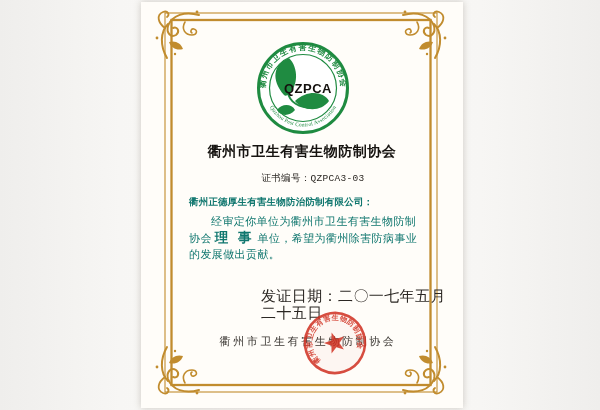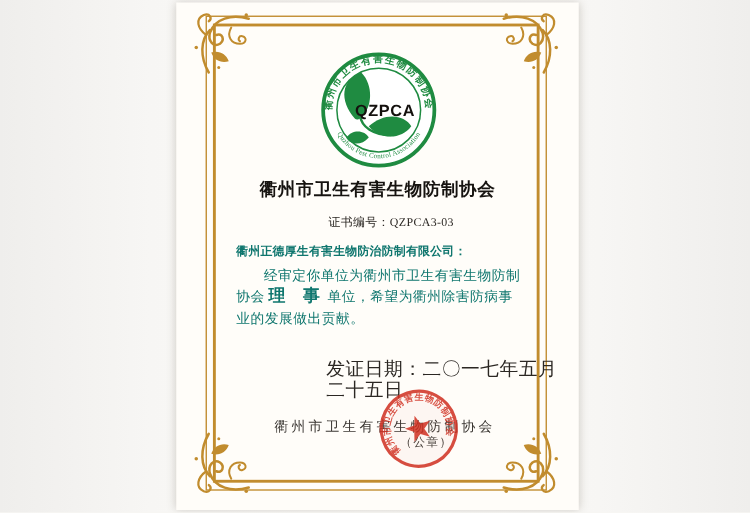--- a/index.html
+++ b/index.html
@@ -16,28 +16,28 @@
     box-shadow:0 0 7px rgba(90,80,60,.28);
   }
   svg.layer{position:absolute;left:0;top:0;width:322px;height:406px;pointer-events:none;}
   .abs{position:absolute;}
   .title{
     left:0;top:141px;width:322px;text-align:center;
     font-size:14px;font-weight:bold;color:#161310;letter-spacing:.5px;
   }
   .certno{
     left:0;top:170px;width:344px;text-align:center;
-    font-size:9.5px;color:#2b2723;letter-spacing:.3px;
+    font-size:9.5px;color:#2b2723;letter-spacing:.3px;font-family:Liberation Mono, monospace;
   }
   .body-block{
     left:48px;top:193px;width:232px;color:#0f766e;
   }
   .recipient{font-size:9.5px;font-weight:bold;letter-spacing:.2px;line-height:14px;}
   .para{margin:4px 0 0 0;font-size:11px;line-height:16.5px;text-indent:2em;letter-spacing:.4px;}
-  .para .em{font-size:13.5px;font-weight:bold;letter-spacing:3px;padding:0 3px;font-family:Liberation Mono, monospace;text-align:center;}
+  .para .em{font-size:13.5px;font-weight:bold;letter-spacing:3px;padding:0 3px;font-family:Liberation Sans, sans-serif;text-align:center;}
   .dates{
     left:120px;top:286px;width:200px;font-size:15px;color:#2b2723;line-height:17px;letter-spacing:.4px;
   }
   .seal-org{
     left:12px;top:332px;width:310px;text-align:center;
     font-size:11px;color:#3a3632;letter-spacing:2.6px;
   }
   .seal-note{
     left:90px;top:346px;width:220px;text-align:center;
     font-size:9.5px;color:#43403c;letter-spacing:1px;
@@ -102,21 +102,20 @@
     <div class="abs body-block">
       <div class="recipient">衢州正德厚生有害生物防治防制有限公司：</div>
       <p class="para"><span>经审定你单位为衢州市卫生有害生物防制协会</span><span class="em">理 事</span><span>单位，希望为衢州除害防病事业的发展做出贡献。</span></p>
     </div>
 
     <div class="abs dates">
       <div><span>发证日期：</span><span>二〇一七年五月二十五日</span></div>
     </div>
 
     <div class="abs seal-org">衢州市卫生有害生物防制协会</div>
-    <div class="abs seal-note">（公章）</div>
 
     <svg class="layer" viewBox="0 0 322 406">
       <g transform="rotate(-18 194 341)" opacity="0.85">
         <circle cx="194" cy="341" r="30" fill="rgba(210,47,32,0.04)" stroke="#d02f20" stroke-width="2.6"></circle>
         <polygon fill="#d02f20" points="194,330 196.6,337.4 204.5,337.6 198.2,342.4 200.5,349.9 194,345.4 187.5,349.9 189.8,342.4 183.5,337.6 191.4,337.4"></polygon>
         <path id="sealArc" fill="none" d="M180.8,359.8 A23,23 0 1 1 207.2,359.8"></path>
         <text font-size="7.2" fill="#d02f20" font-weight="bold" letter-spacing=".4">
           <textPath href="#sealArc" startOffset="50%" text-anchor="middle">衢州市卫生有害生物防制协会</textPath>
         </text>
       </g>

